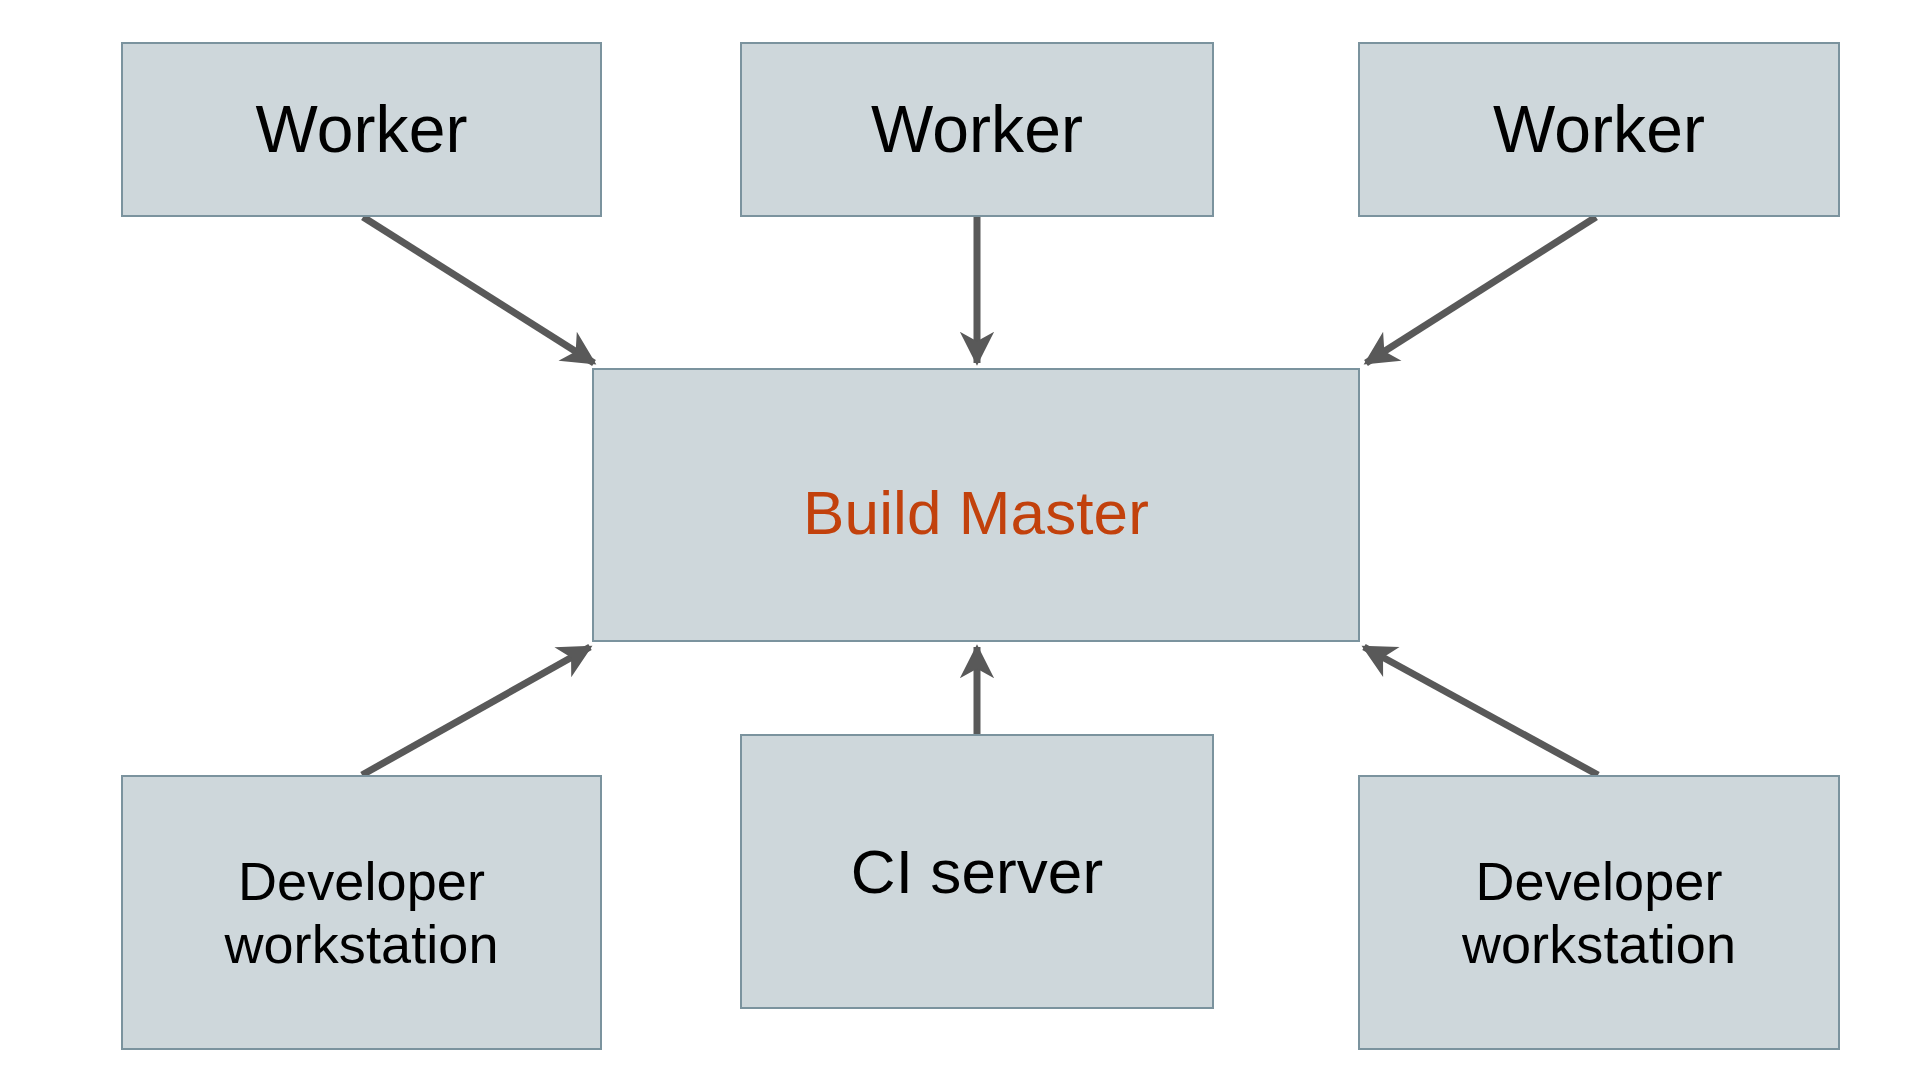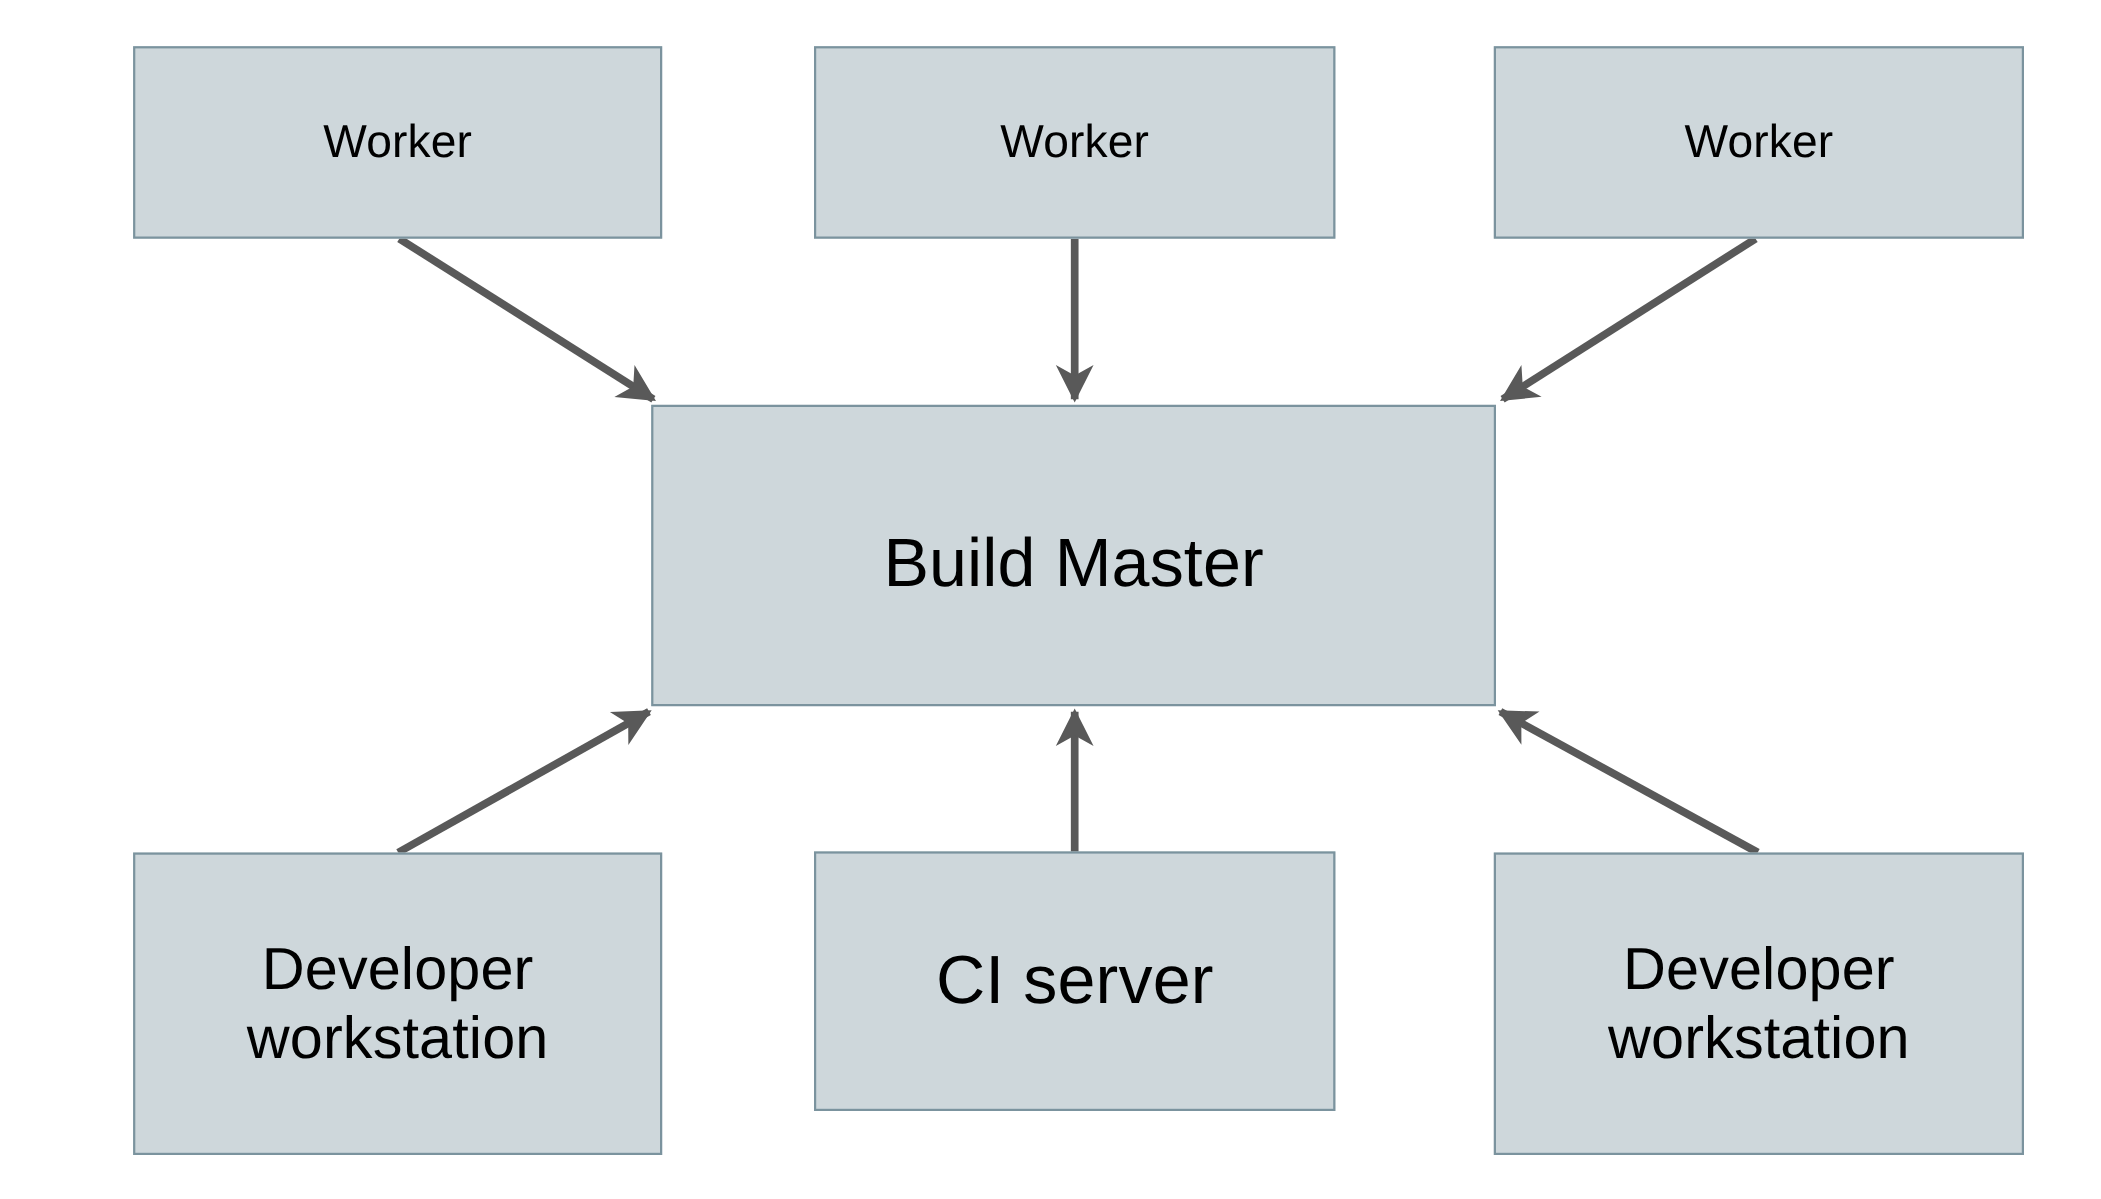--- a/index.html
+++ b/index.html
@@ -40,21 +40,21 @@
     z-index: 2;
   }
   .node-label {
     font-family: "Liberation Sans", sans-serif;
     font-weight: 400;
     line-height: 1.16;
     letter-spacing: 0.1px;
     white-space: pre-line;
     padding: 0 10px;
   }
-  .node-worker .node-label { font-size: 42px; }
+  .node-worker .node-label { font-size: 66px; }
   .node-master .node-label { font-size: 62px; }
   .node-ci .node-label     { font-size: 62px; }
   .node-dev .node-label    { font-size: 54px; }
 </style>
 </head>
 <body>
 
 <div id="diagram-root">
 
   <svg id="edge-layer" viewBox="0 0 1910 1090" width="1910" height="1090" xmlns="http://www.w3.org/2000/svg">
@@ -77,27 +77,27 @@
       <div class="node node-worker" style="left: 121px; top: 42px; width: 481px; height: 175px; background: rgb(206, 215, 219); border-color: rgb(123, 147, 158);">
         <span class="node-label" style="color: rgb(0, 0, 0);">Worker</span>
       </div>
       <div class="node node-worker" style="left: 740px; top: 42px; width: 474px; height: 175px; background: rgb(206, 215, 219); border-color: rgb(123, 147, 158);">
         <span class="node-label" style="color: rgb(0, 0, 0);">Worker</span>
       </div>
       <div class="node node-worker" style="left: 1358px; top: 42px; width: 482px; height: 175px; background: rgb(206, 215, 219); border-color: rgb(123, 147, 158);">
         <span class="node-label" style="color: rgb(0, 0, 0);">Worker</span>
       </div>
       <div class="node node-master" style="left: 592px; top: 368px; width: 768px; height: 274px; background: rgb(206, 215, 219); border-color: rgb(123, 147, 158);">
-        <span class="node-label" style="color: #000000; margin-top: 16px;">Build Master</span>
+        <span class="node-label" style="color: #c2410c; margin-top: 16px;">Build Master</span>
       </div>
       <div class="node node-dev" style="left: 121px; top: 775px; width: 481px; height: 275px; background: rgb(206, 215, 219); border-color: rgb(123, 147, 158);">
         <span class="node-label" style="color: rgb(0, 0, 0);">Developer
 workstation</span>
       </div>
-      <div class="node node-ci" style="left: 740px; top: 774px; width: 474px; height: 236px; background: rgb(206, 215, 219); border-color: rgb(123, 147, 158);">
+      <div class="node node-ci" style="left: 740px; top: 734px; width: 474px; height: 275px; background: rgb(206, 215, 219); border-color: rgb(123, 147, 158);">
         <span class="node-label" style="color: rgb(0, 0, 0);">CI server</span>
       </div>
       <div class="node node-dev" style="left: 1358px; top: 775px; width: 482px; height: 275px; background: rgb(206, 215, 219); border-color: rgb(123, 147, 158);">
         <span class="node-label" style="color: rgb(0, 0, 0);">Developer
 workstation</span>
       </div>
     </div>
 
 </div>
 

